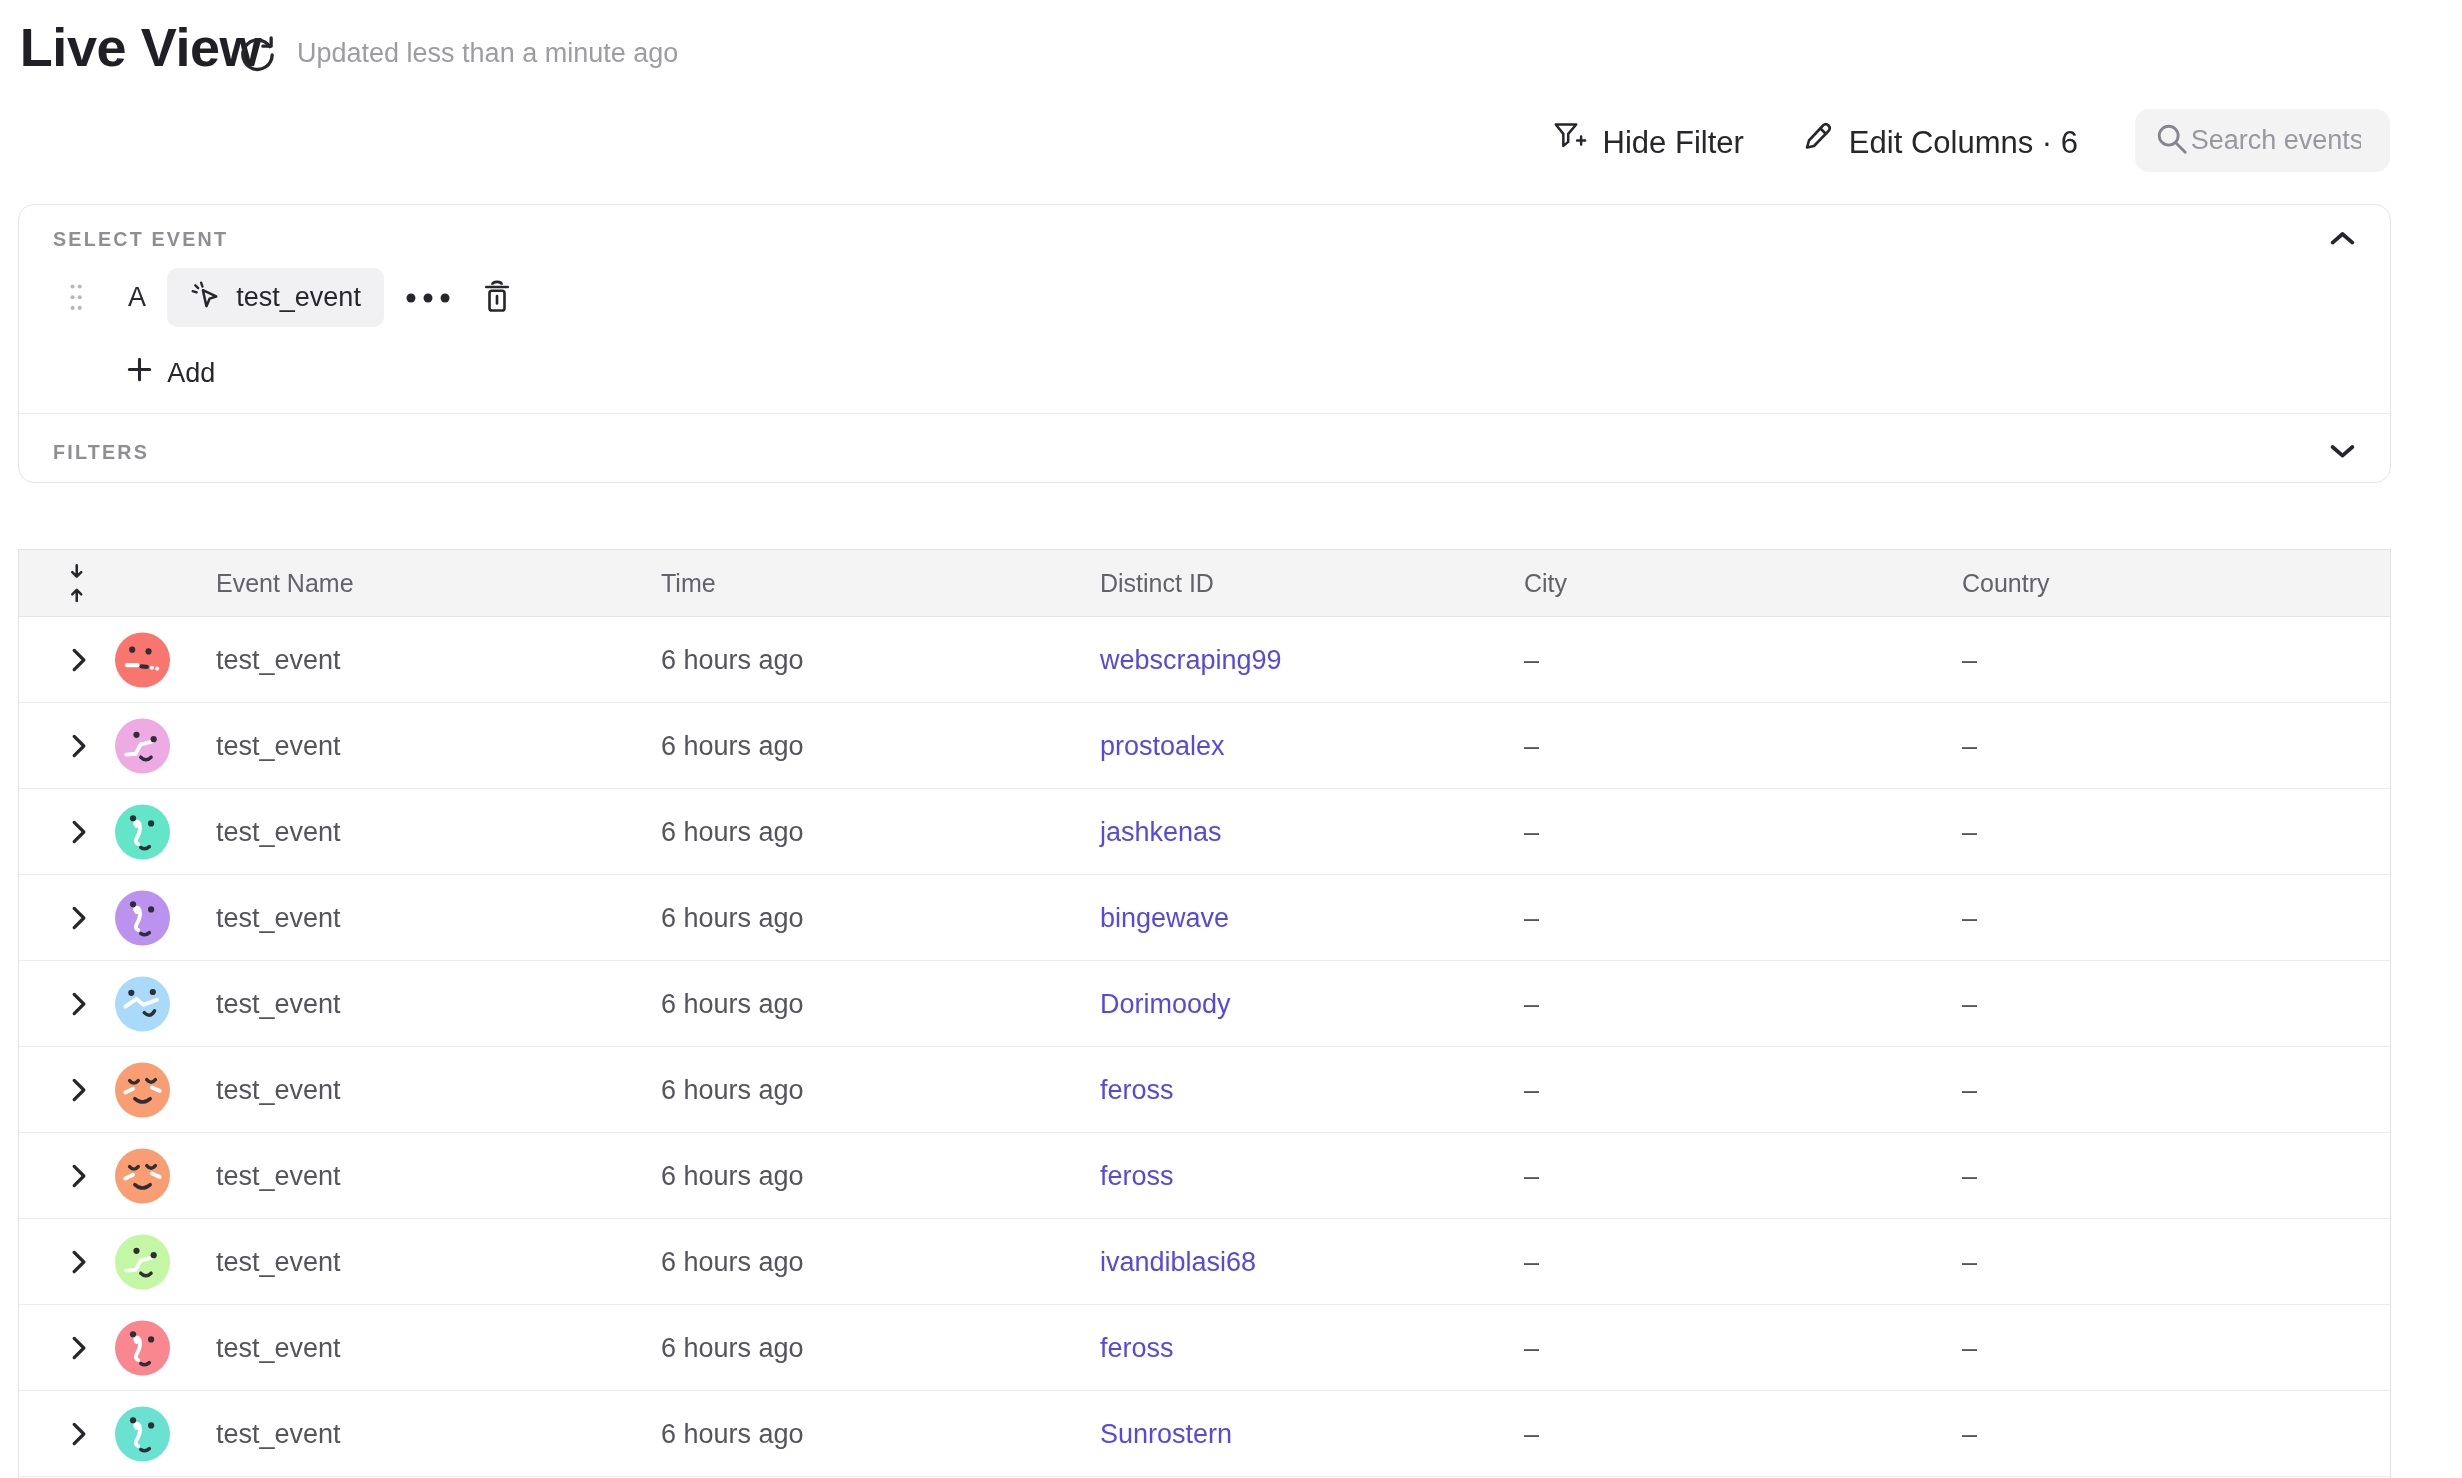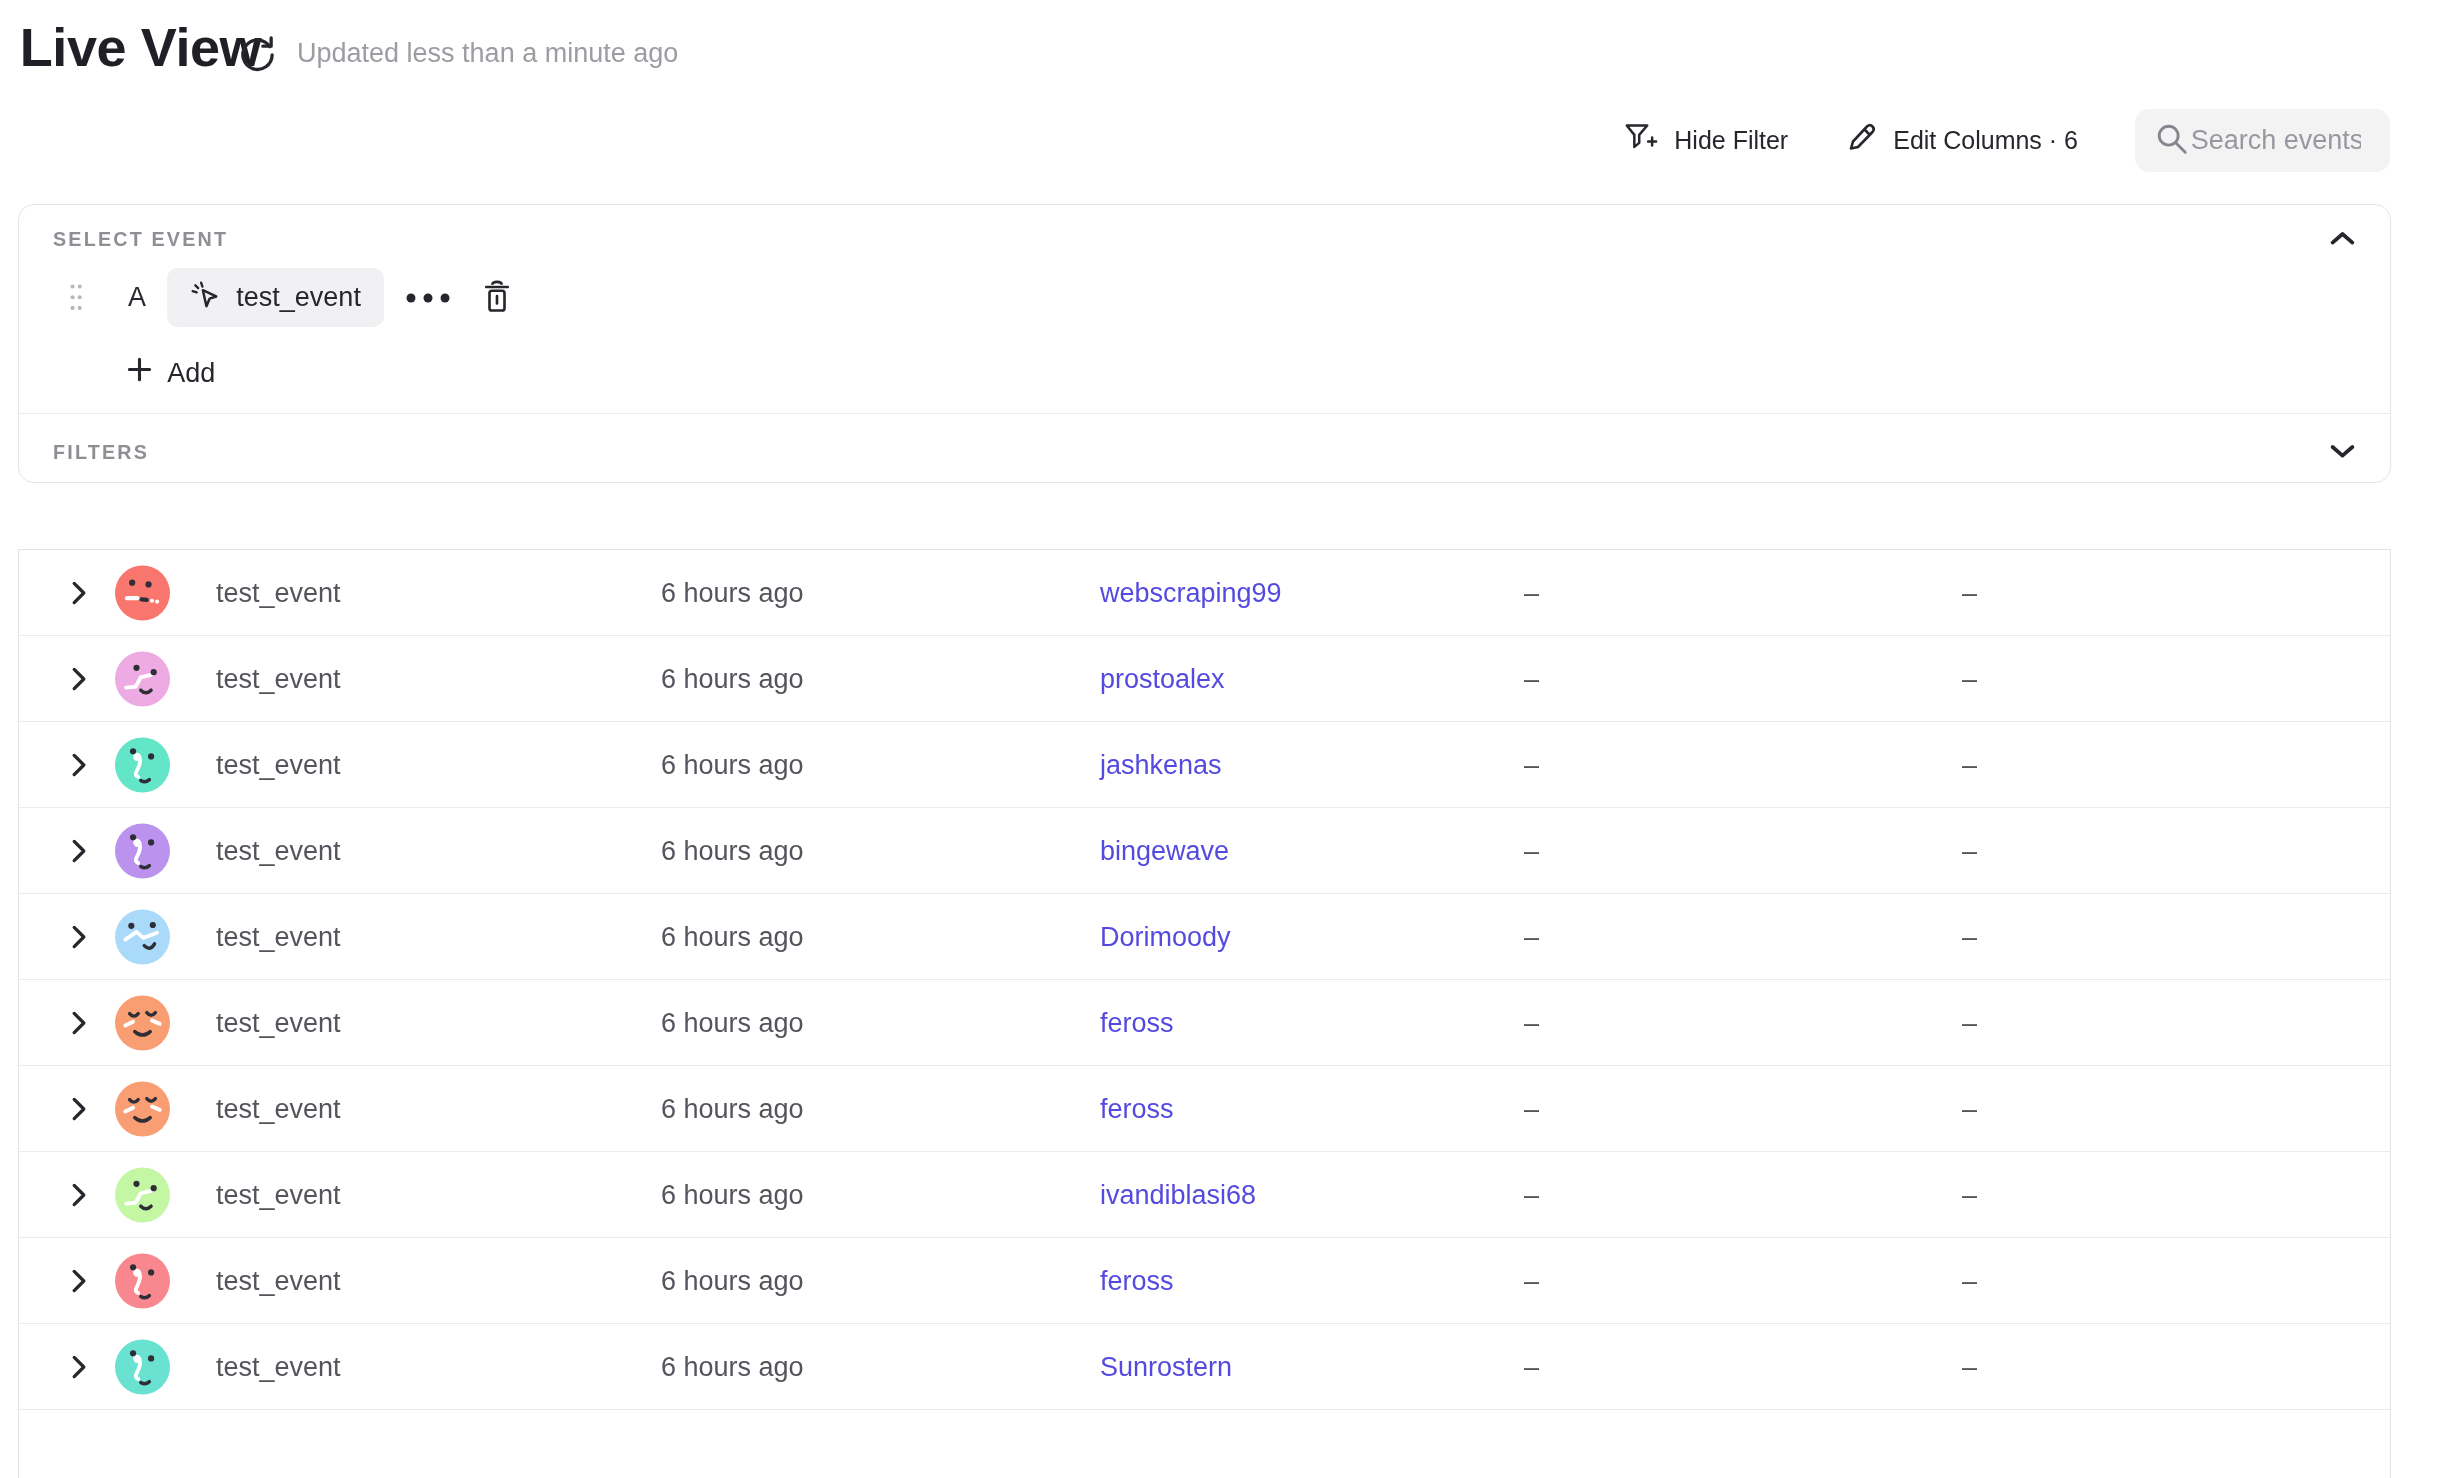--- a/index.html
+++ b/index.html
@@ -7,21 +7,21 @@
         font-family:"Liberation Sans",sans-serif;color:#26262c;}
 
   
   .title{position:absolute;left:19.7px;top:16px;font-size:54px;font-weight:700;
          color:#1f1f25;letter-spacing:-0.4px;}
   .refresh-btn{position:absolute;left:238px;top:34px;width:39px;height:39px;cursor:pointer;}
   .updated{position:absolute;left:297px;top:38px;font-size:27px;color:#9c9ca2;}
 
   
   .toolbar{position:absolute;top:109px;right:72px;height:63px;display:flex;align-items:center;gap:57px;}
-  .tb-btn{display:flex;align-items:center;gap:16px;font-size:25px;font-weight:500;color:#26262c;cursor:pointer;white-space:nowrap;}
+  .tb-btn{display:flex;align-items:flex-end;gap:16px;font-size:31px;font-weight:500;color:#26262c;cursor:pointer;white-space:nowrap;}
   .searchbox{display:flex;align-items:center;width:255px;height:63px;background:#f3f3f4;
              border-radius:14.3px;padding:0 9px 0 19.7px;box-sizing:border-box;}
   .searchbox input{border:none;outline:none;background:transparent;font-size:27px;width:170px;
                    font-family:"Liberation Sans",sans-serif;color:#54545c;}
   .searchbox input::placeholder{color:#98989f;}
 
   
   .panel{position:absolute;left:18px;top:204px;width:2373px;height:279px;box-sizing:border-box;
          border:0.9px solid #e5e5e7;border-radius:16px;background:#fff;text-align:center;}
   .sec-label{position:absolute;font-size:19.7px;font-weight:700;letter-spacing:2.2px;color:#8e8e94;}
@@ -164,20 +164,35 @@
     <div class="divider"></div>
     <div class="sec-label lbl-filters">FILTERS</div>
     <div class="chev chev-down">
       <svg viewBox="0 0 30 18">
           <path d="M4 4.5 L15 14 L26 4.5" fill="none" stroke="#26262c" stroke-width="4.2" stroke-linecap="round" stroke-linejoin="round"></path>
         </svg>
     </div>
   </div>
 
   <div class="table">
+    <div class="thead">
+      <div class="collapse-icon">
+        <svg viewBox="0 0 24 44">
+            <g fill="none" stroke="#26262c" stroke-width="2.8" stroke-linecap="round" stroke-linejoin="round">
+              <path d="M12 2 v12 M7 9.5 l5 5 l5 -5"></path>
+              <path d="M12 42 v-12 M7 34.5 l5 -5 l5 5"></path>
+            </g>
+          </svg>
+      </div>
+      <span class="hcell c-event">Event Name</span>
+      <span class="hcell c-time">Time</span>
+      <span class="hcell c-did">Distinct ID</span>
+      <span class="hcell c-city">City</span>
+      <span class="hcell c-country">Country</span>
+    </div>
     <div id="tbody">
         <div class="trow">
     <span class="expand">
       <svg width="16" height="25" viewBox="0 0 16 26">
               <path d="M3 3 L13 13 L3 23" fill="none" stroke="#26262c" stroke-width="3.4" stroke-linecap="round" stroke-linejoin="round"></path>
             </svg>
     </span>
     <span class="avatar" style="background: rgb(249, 118, 111);">
             <svg viewBox="0 0 64 64">
               <circle cx="20" cy="20" r="3.6" fill="#2e2f36"></circle>

